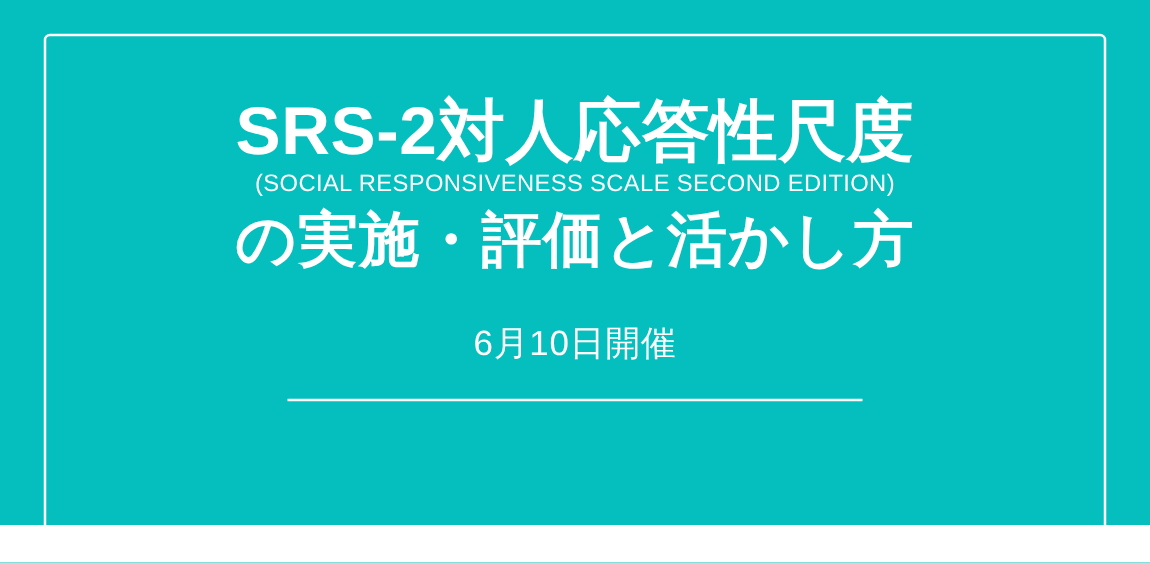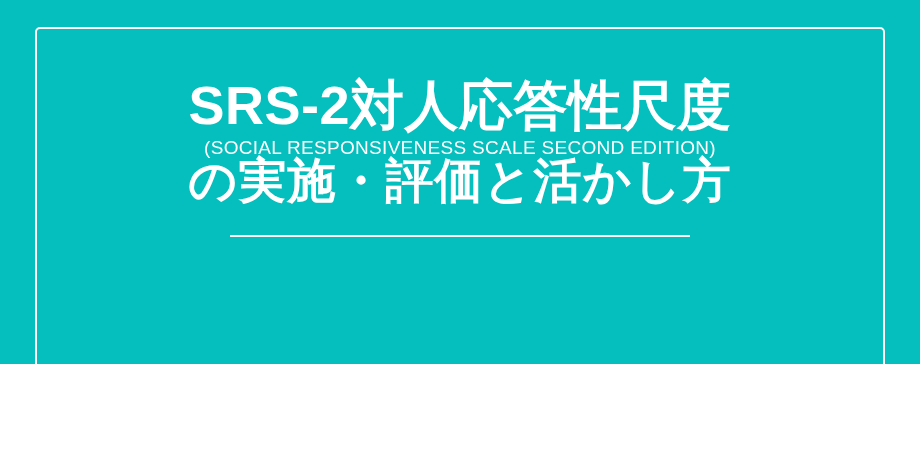--- a/index.html
+++ b/index.html
@@ -9,21 +9,21 @@
   body {
     width: 920px;
     height: 450px;
     overflow: hidden;
     font-family: "Liberation Sans", "DejaVu Sans", sans-serif;
   }
 
   .banner {
     position: relative;
     width: 920px;
-    height: 364px;
+    height: 420px;
     background: #04bfbd;
     box-sizing: border-box;
   }
 
   .frame {
     position: absolute;
     left: 35px;
     top: 27px;
     width: 850px;
     height: 398px;
@@ -68,21 +68,21 @@
     margin-top: 6px;
     white-space: nowrap;
   }
 
   .title-line-2 {
     color: #ffffff;
     font-size: 48px;
     font-weight: bold;
     line-height: 1.0;
     letter-spacing: 1px;
-    margin-top: 0;
+    margin-top: 12px;
     white-space: nowrap;
   }
 
   .event-date {
     color: #ffffff;
     font-size: 28px;
     font-weight: normal;
     line-height: 1.0;
     letter-spacing: 0.5px;
     margin-top: 44px;
@@ -114,18 +114,19 @@
   <div class="frame"></div>
 
   <div class="content">
 
     <div class="title-block">
       <div class="title-line-1">SRS-2対人応答性尺度</div>
       <div class="title-sub-latin">(SOCIAL RESPONSIVENESS SCALE SECOND EDITION)</div>
       <div class="title-line-2">の実施・評価と活かし方</div>
     </div>
 
+    <div class="event-date">6月10日開催</div>
 
     <div class="divider"></div>
 
 
   </div>
 </div>
 
 </body></html>

